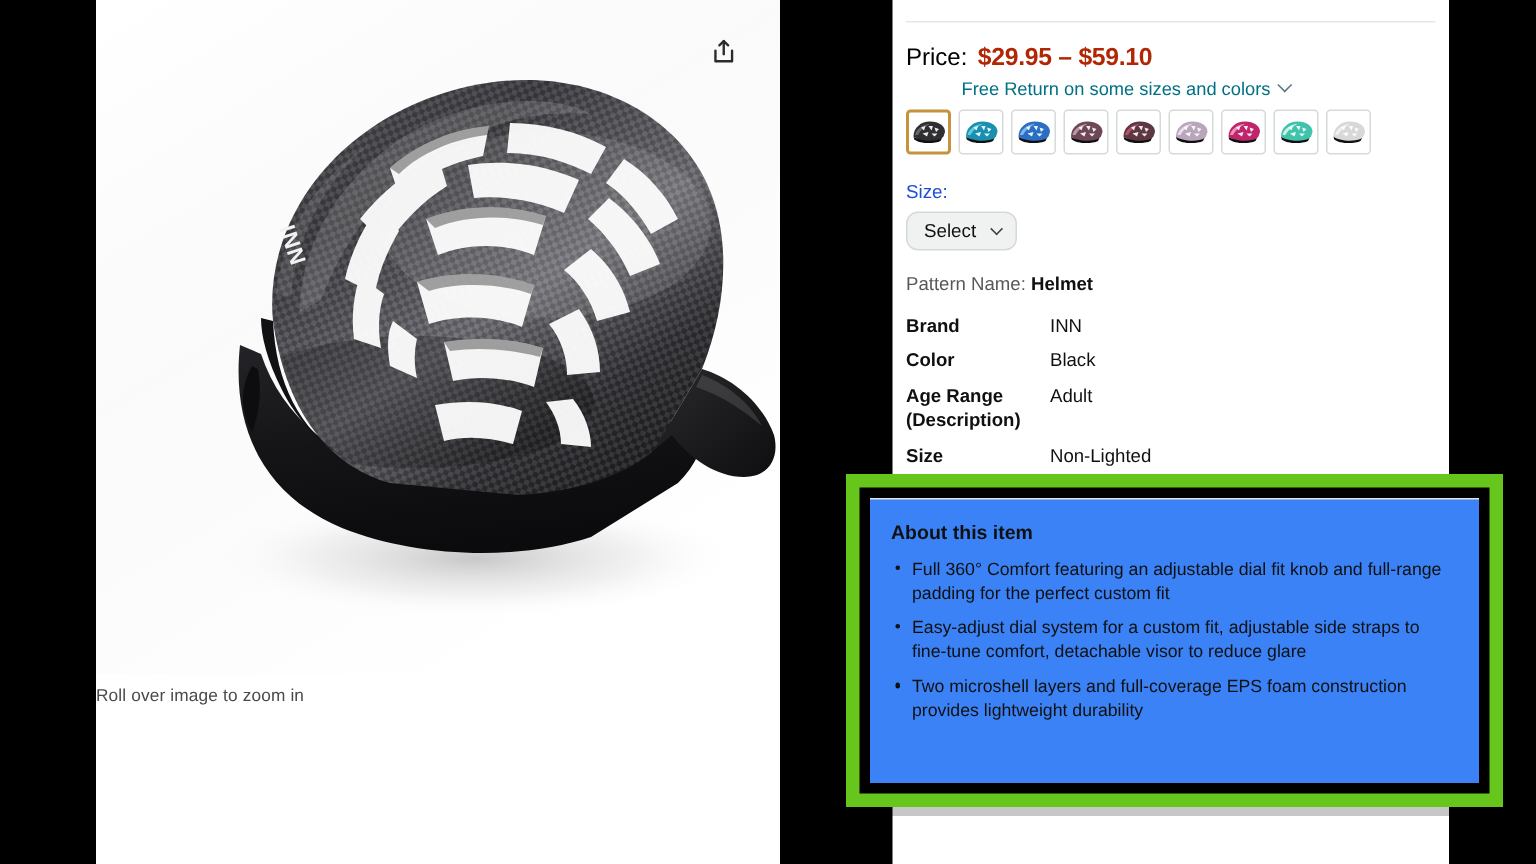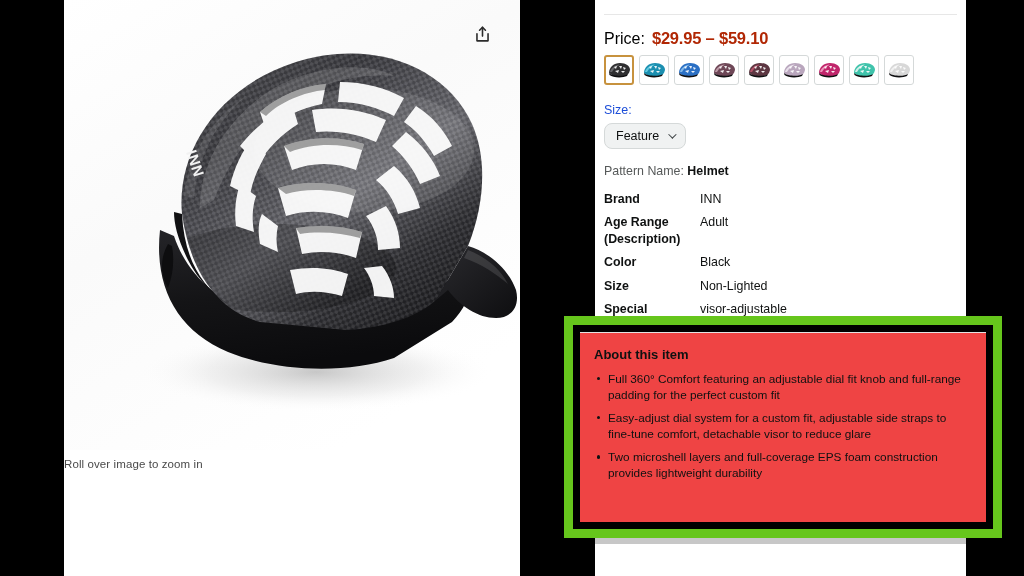--- a/index.html
+++ b/index.html
@@ -217,21 +217,21 @@
   }
   #highlight-inner {
     width: 100%;
     height: 100%;
     background: #000000;
     padding: 7px;
   }
   #about-card {
     width: 100%;
     height: 100%;
-    background: #ef4444;
+    background: #3b82f6;
     border-top: 1px solid #e3e3e3;
     padding: 14px 14px 10px 14px;
     overflow: hidden;
   }
   #about-title {
     font-size: 13px;
     font-weight: bold;
     color: #0f1111;
     margin-bottom: 9px;
   }
@@ -391,20 +391,24 @@
     <div class="panel-inner">
 
       <div id="top-divider"></div>
 
       
       <div id="price-row">
         <span>Price:</span>
         <span id="price-value">$29.95 – $59.10</span>
       </div>
 
+      <div id="free-return-row">
+        <span id="free-return-link">Free Return on some sizes and colors</span>
+        <span class="chev"></span>
+      </div>
 
       
 
       <div id="swatch-strip">
           <div class="swatch selected">
             <svg width="24" height="18" viewBox="0 0 24 18">
               <path d="M2 12 C2 6 7 2 13 2 C19 2 23 5 23 9 L22 12 L20 14 C16 16 8 16 5 14 Z" fill="#2f2f31"></path>
               <path d="M3 11 C4 7 8 4 13 3.5 C11 5 7 7 5 11 Z" fill="#6e6e72" opacity="0.85"></path>
               <path d="M7 6 L10 5 L9 8 Z M12 5 L15 5 L14 8 Z M16 6 L19 7 L17 9 Z M8 10 L12 9 L11 12 Z M14 10 L18 10 L16 12 Z" fill="#ffffff" opacity="0.9"></path>
               <path d="M2 12 C5 15 17 16 21 13 L20 15 C16 17 6 17 2.5 14 Z" fill="#101012"></path>
@@ -472,44 +476,44 @@
               <path d="M3 11 C4 7 8 4 13 3.5 C11 5 7 7 5 11 Z" fill="#f6f6f6" opacity="0.85"></path>
               <path d="M7 6 L10 5 L9 8 Z M12 5 L15 5 L14 8 Z M16 6 L19 7 L17 9 Z M8 10 L12 9 L11 12 Z M14 10 L18 10 L16 12 Z" fill="#ffffff" opacity="0.9"></path>
               <path d="M2 12 C5 15 17 16 21 13 L20 15 C16 17 6 17 2.5 14 Z" fill="#101012"></path>
             </svg>
           </div>
         </div>
 
       
       <div id="size-label">Size:</div>
       <div id="size-select">
-        <span>Feature</span>
+        <span>Select</span>
         <span class="chev-sm"></span>
       </div>
 
       
       <div id="pattern-row">
         <span>Pattern Name:</span>
         <b>Helmet</b>
       </div>
 
       
       <table id="spec-table">
         <tbody id="spec-body">
             <tr>
               <td class="k">Brand</td>
               <td class="v">INN</td>
             </tr>
             <tr>
+              <td class="k">Color</td>
+              <td class="v">Black</td>
+            </tr>
+            <tr>
               <td class="k">Age Range (Description)</td>
               <td class="v">Adult</td>
-            </tr>
-            <tr>
-              <td class="k">Color</td>
-              <td class="v">Black</td>
             </tr>
             <tr>
               <td class="k">Size</td>
               <td class="v">Non-Lighted</td>
             </tr>
             <tr>
               <td class="k">Special Feature</td>
               <td class="v">visor-adjustable</td>
             </tr>
           </tbody>

